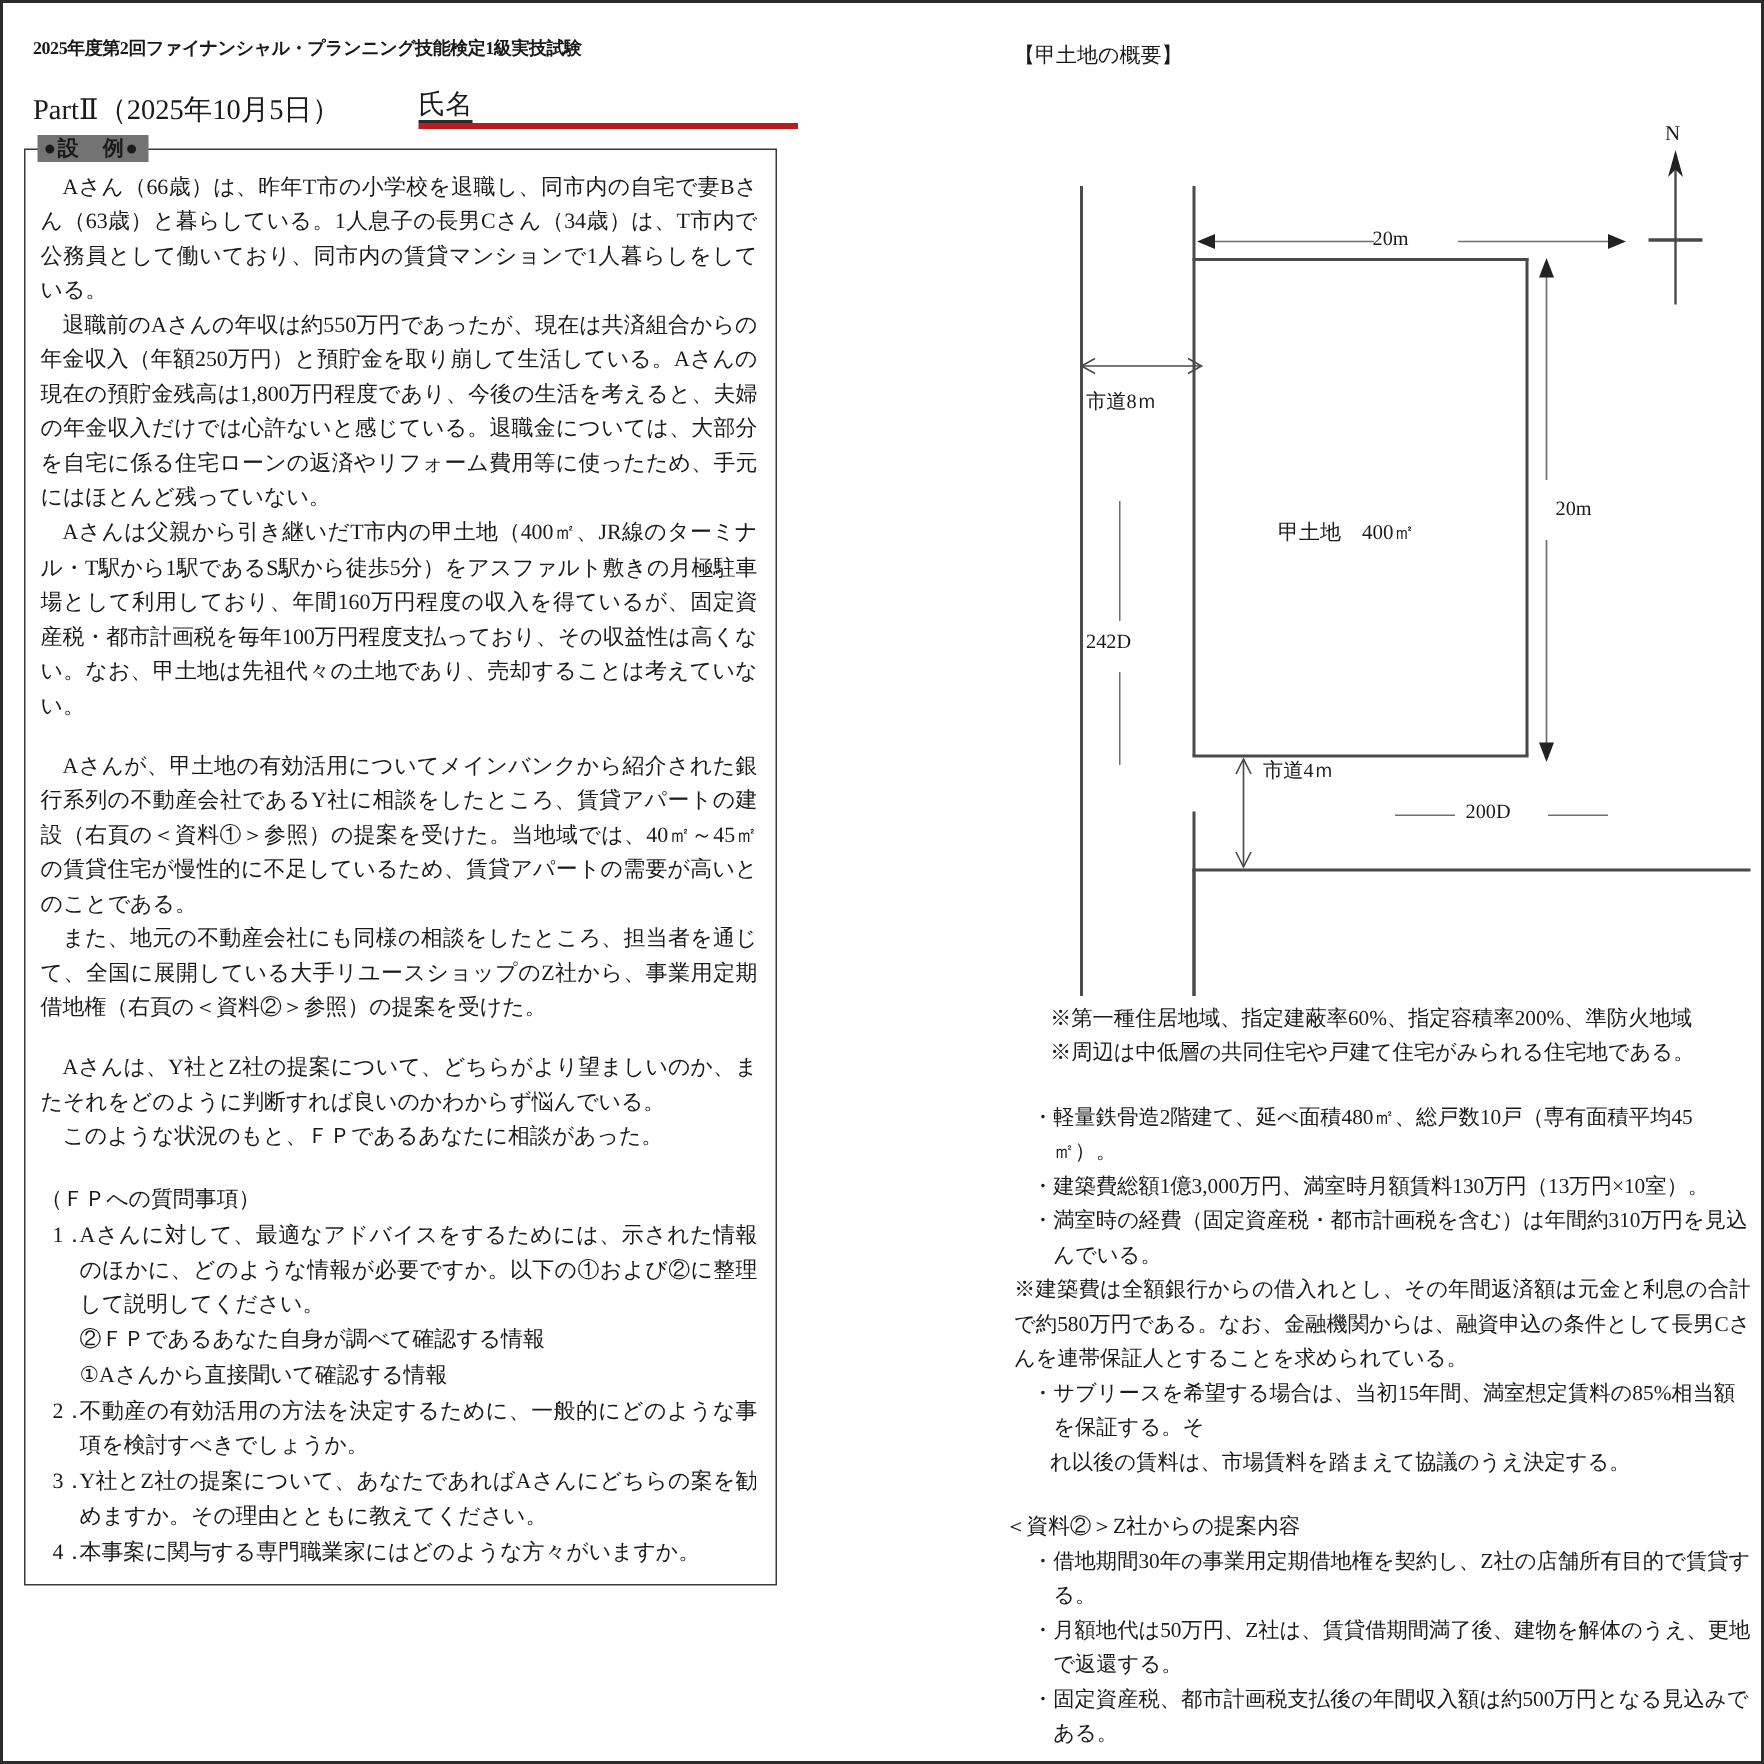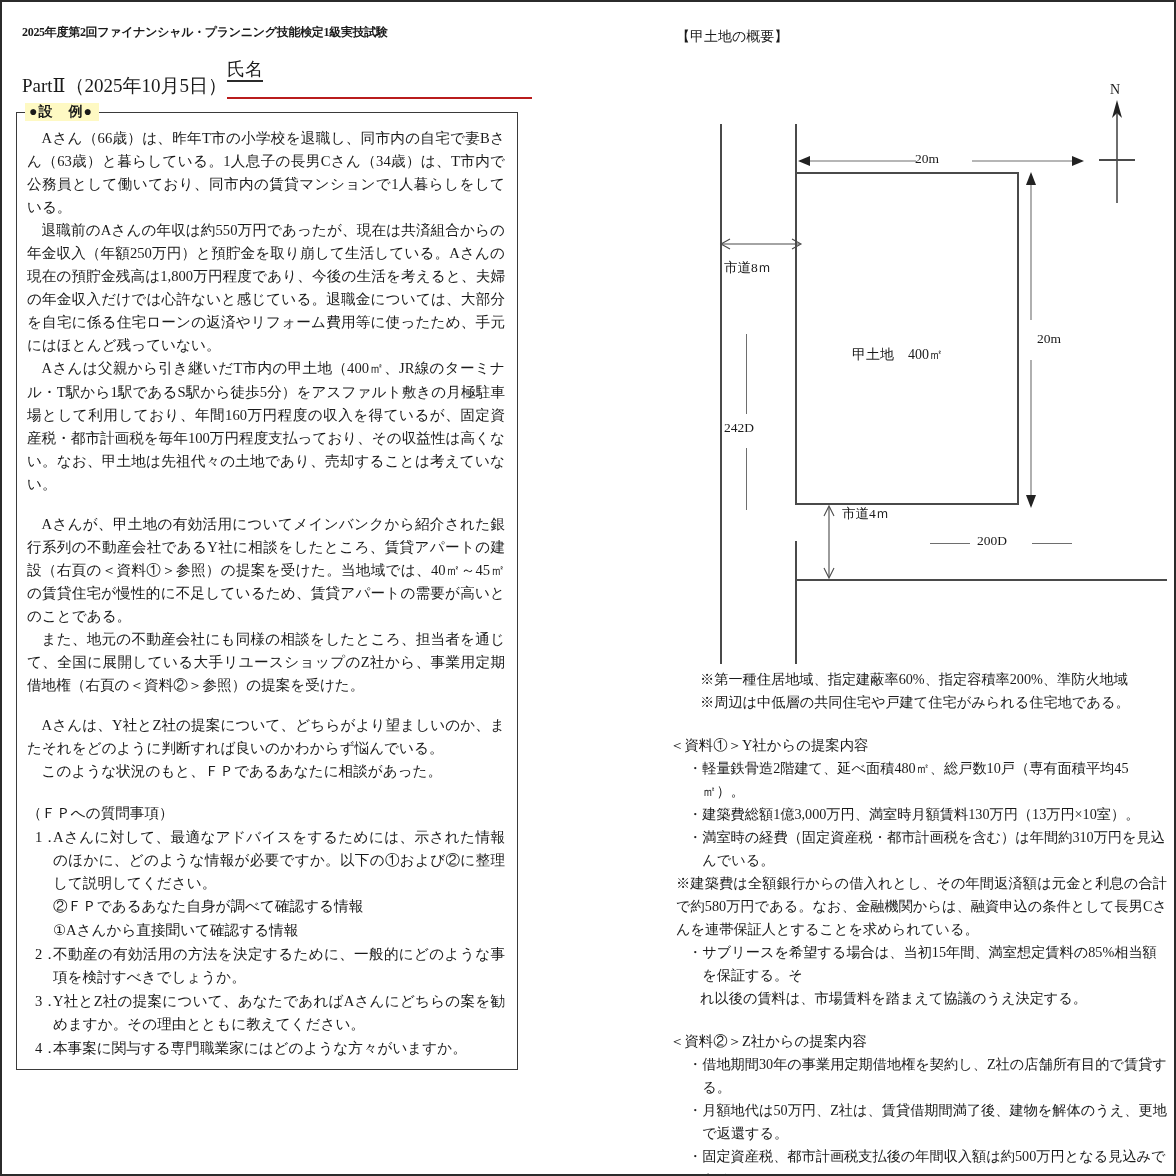--- a/index.html
+++ b/index.html
@@ -41,23 +41,24 @@
     display: flex;
     align-items: flex-end;
     margin: 16px 0 0 6px;
     justify-content: flex-end;
   }
   .part-label {
     font-size: 19px;
     white-space: nowrap;
   }
   .name-wrap {
+    margin-left: 52px;
     flex: 1;
-    border-bottom: 2px solid #b91c1c;
-    padding-bottom: 16px;
+    border-bottom: 4px solid #b91c1c;
+    padding-bottom: 1px;
   }
   .name-label {
     font-size: 18px;
     border-bottom: 2px solid #2b2b2b;
     padding-bottom: 1px;
   }
 
   
   .case-box {
     position: relative;
@@ -65,21 +66,21 @@
     border: 1.5px solid #3a3a3a;
     padding: 14px 12px 12px 10px;
     box-sizing: border-box;
     width: 502px;
     height: 958px;
   }
   .case-legend {
     position: absolute;
     top: -10px;
     left: 8px;
-    background: #fef9c3;
+    background: #737373;
     padding: 0 6px 0 4px;
     font-size: 14px;
     font-weight: bold;
     letter-spacing: 1px;
     white-space: nowrap;
     font-family: Liberation Serif, serif;
   }
   .para {
     font-size: 14.6px;
     line-height: 1.58;
@@ -305,21 +306,20 @@
       <div class="ln hline" style="left:133px; top:533px; width:372px;"></div>
       <div class="ln vline" style="left:133px; top:533px; height:85px;"></div>
     </div>
 
     <div class="notes">
       <div class="note-item">※第一種住居地域、指定建蔽率60%、指定容積率200%、準防火地域</div>
       <div class="note-item">※周辺は中低層の共同住宅や戸建て住宅がみられる住宅地である。</div>
     </div>
 
     <div class="res-block">
-      <div class="res-title">＜資料①＞Y社からの提案内容</div>
       <ul class="res-list">
         <li class="res-li">
           <span class="res-bullet">・</span>
           <span class="res-text">軽量鉄骨造2階建て、延べ面積480㎡、総戸数10戸（専有面積平均45㎡）。</span>
         </li>
         <li class="res-li">
           <span class="res-bullet">・</span>
           <span class="res-text">建築費総額1億3,000万円、満室時月額賃料130万円（13万円×10室）。</span>
         </li>
         <li class="res-li">

